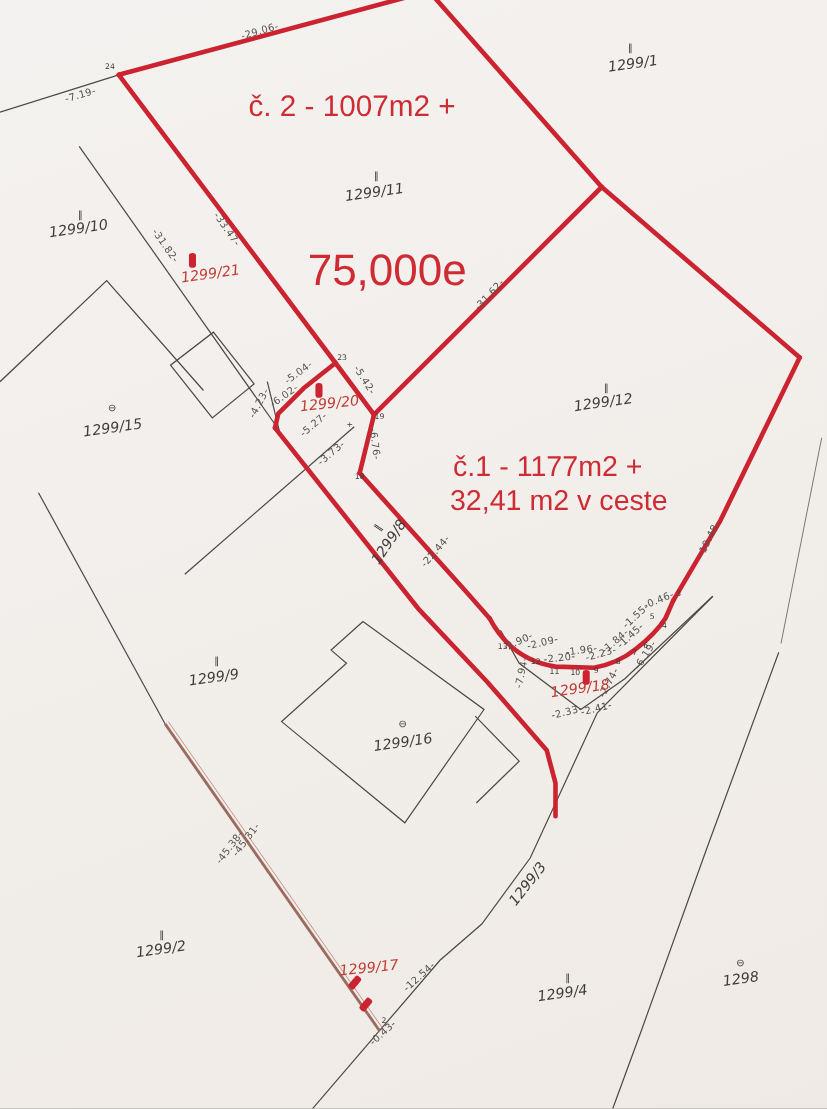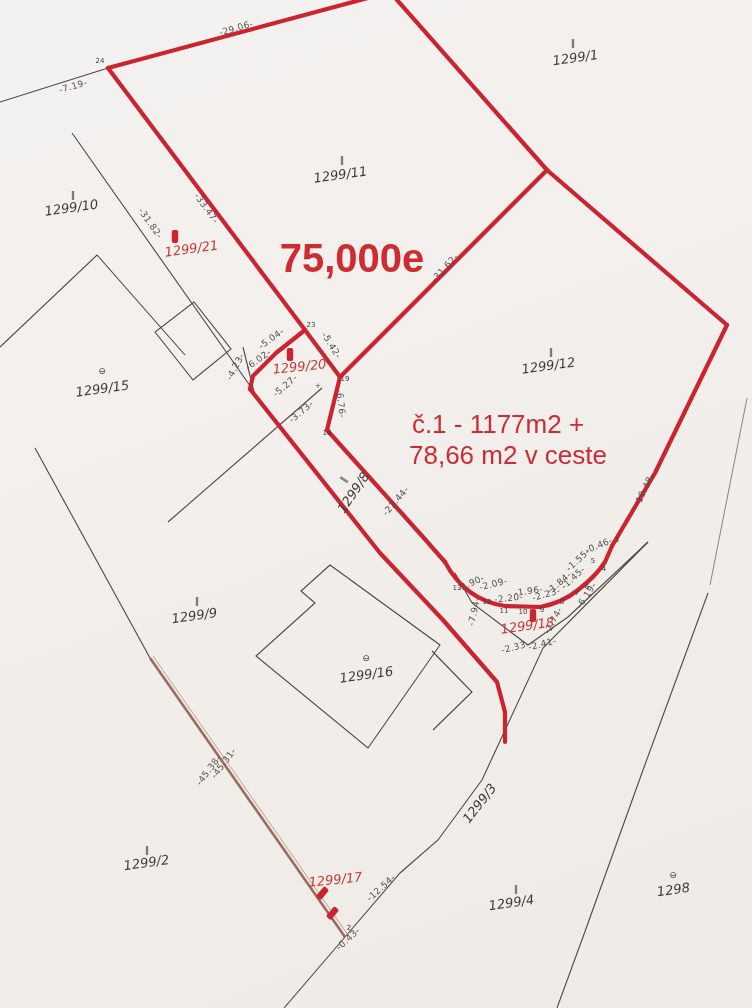--- a/index.html
+++ b/index.html
@@ -19,21 +19,21 @@
   .parcel-label.red{fill:#c23b35;stroke:none;}
   .marker-label{font-size:9px;fill:#3f3d3a;}
   .marker-label.red{fill:#c23b35;}
   .point-label{font-size:7px;fill:#3f3d3a;}
   .offer-text{
     position:absolute;transform:translate(-50%,-50%);white-space:nowrap;
     color:#cf2b33;font-family:"Liberation Sans","DejaVu Sans",sans-serif;
   }
   .offer-line{font-size:27px;}
   .offer-line.small{font-size:26px;}
-  .offer-price{font-size:40px;font-weight:bold;margin-top:11px;}
+  .offer-price{font-size:40px;font-weight:normal;}
   .offer-price.big{font-size:42px;}
   text{user-select:none;}
 </style>
 </head>
 <body>
 
 <div id="stage">
 
   <svg id="map-svg" width="752" height="1008" viewBox="0 0 752 1008">
 
@@ -151,17 +151,18 @@
         <text x="587" y="589" text-anchor="middle" class="point-label">6</text>
         <text x="593" y="563" text-anchor="middle" class="point-label">5</text>
         <text x="604" y="571" text-anchor="middle" class="point-label">4</text>
         <text x="617" y="542" text-anchor="middle" class="point-label">3</text>
         <text x="349" y="930" text-anchor="middle" class="point-label">2</text>
         <text x="321" y="895" text-anchor="middle" transform="rotate(40 321 895)" class="marker-label red">‖</text>
         <text x="331" y="915" text-anchor="middle" transform="rotate(40 331 915)" class="marker-label red">‖</text>
       </g>
   </svg>
 
+  <div class="offer-text offer-line" style="left:320px;top:97px;">č. 2 - 1007m2 +</div>
   <div class="offer-text offer-price" style="left:352px;top:247px;">75,000e</div>
 
   <div class="offer-text offer-line small" style="left:498px;top:424px;">č.1 - 1177m2 +</div>
-  <div class="offer-text offer-line small" style="left:508px;top:455px;">78,66 m2 v ceste</div>
+  <div class="offer-text offer-line small" style="left:508px;top:455px;">32,41 m2 v ceste</div>
 </div>
 
 </body></html>

